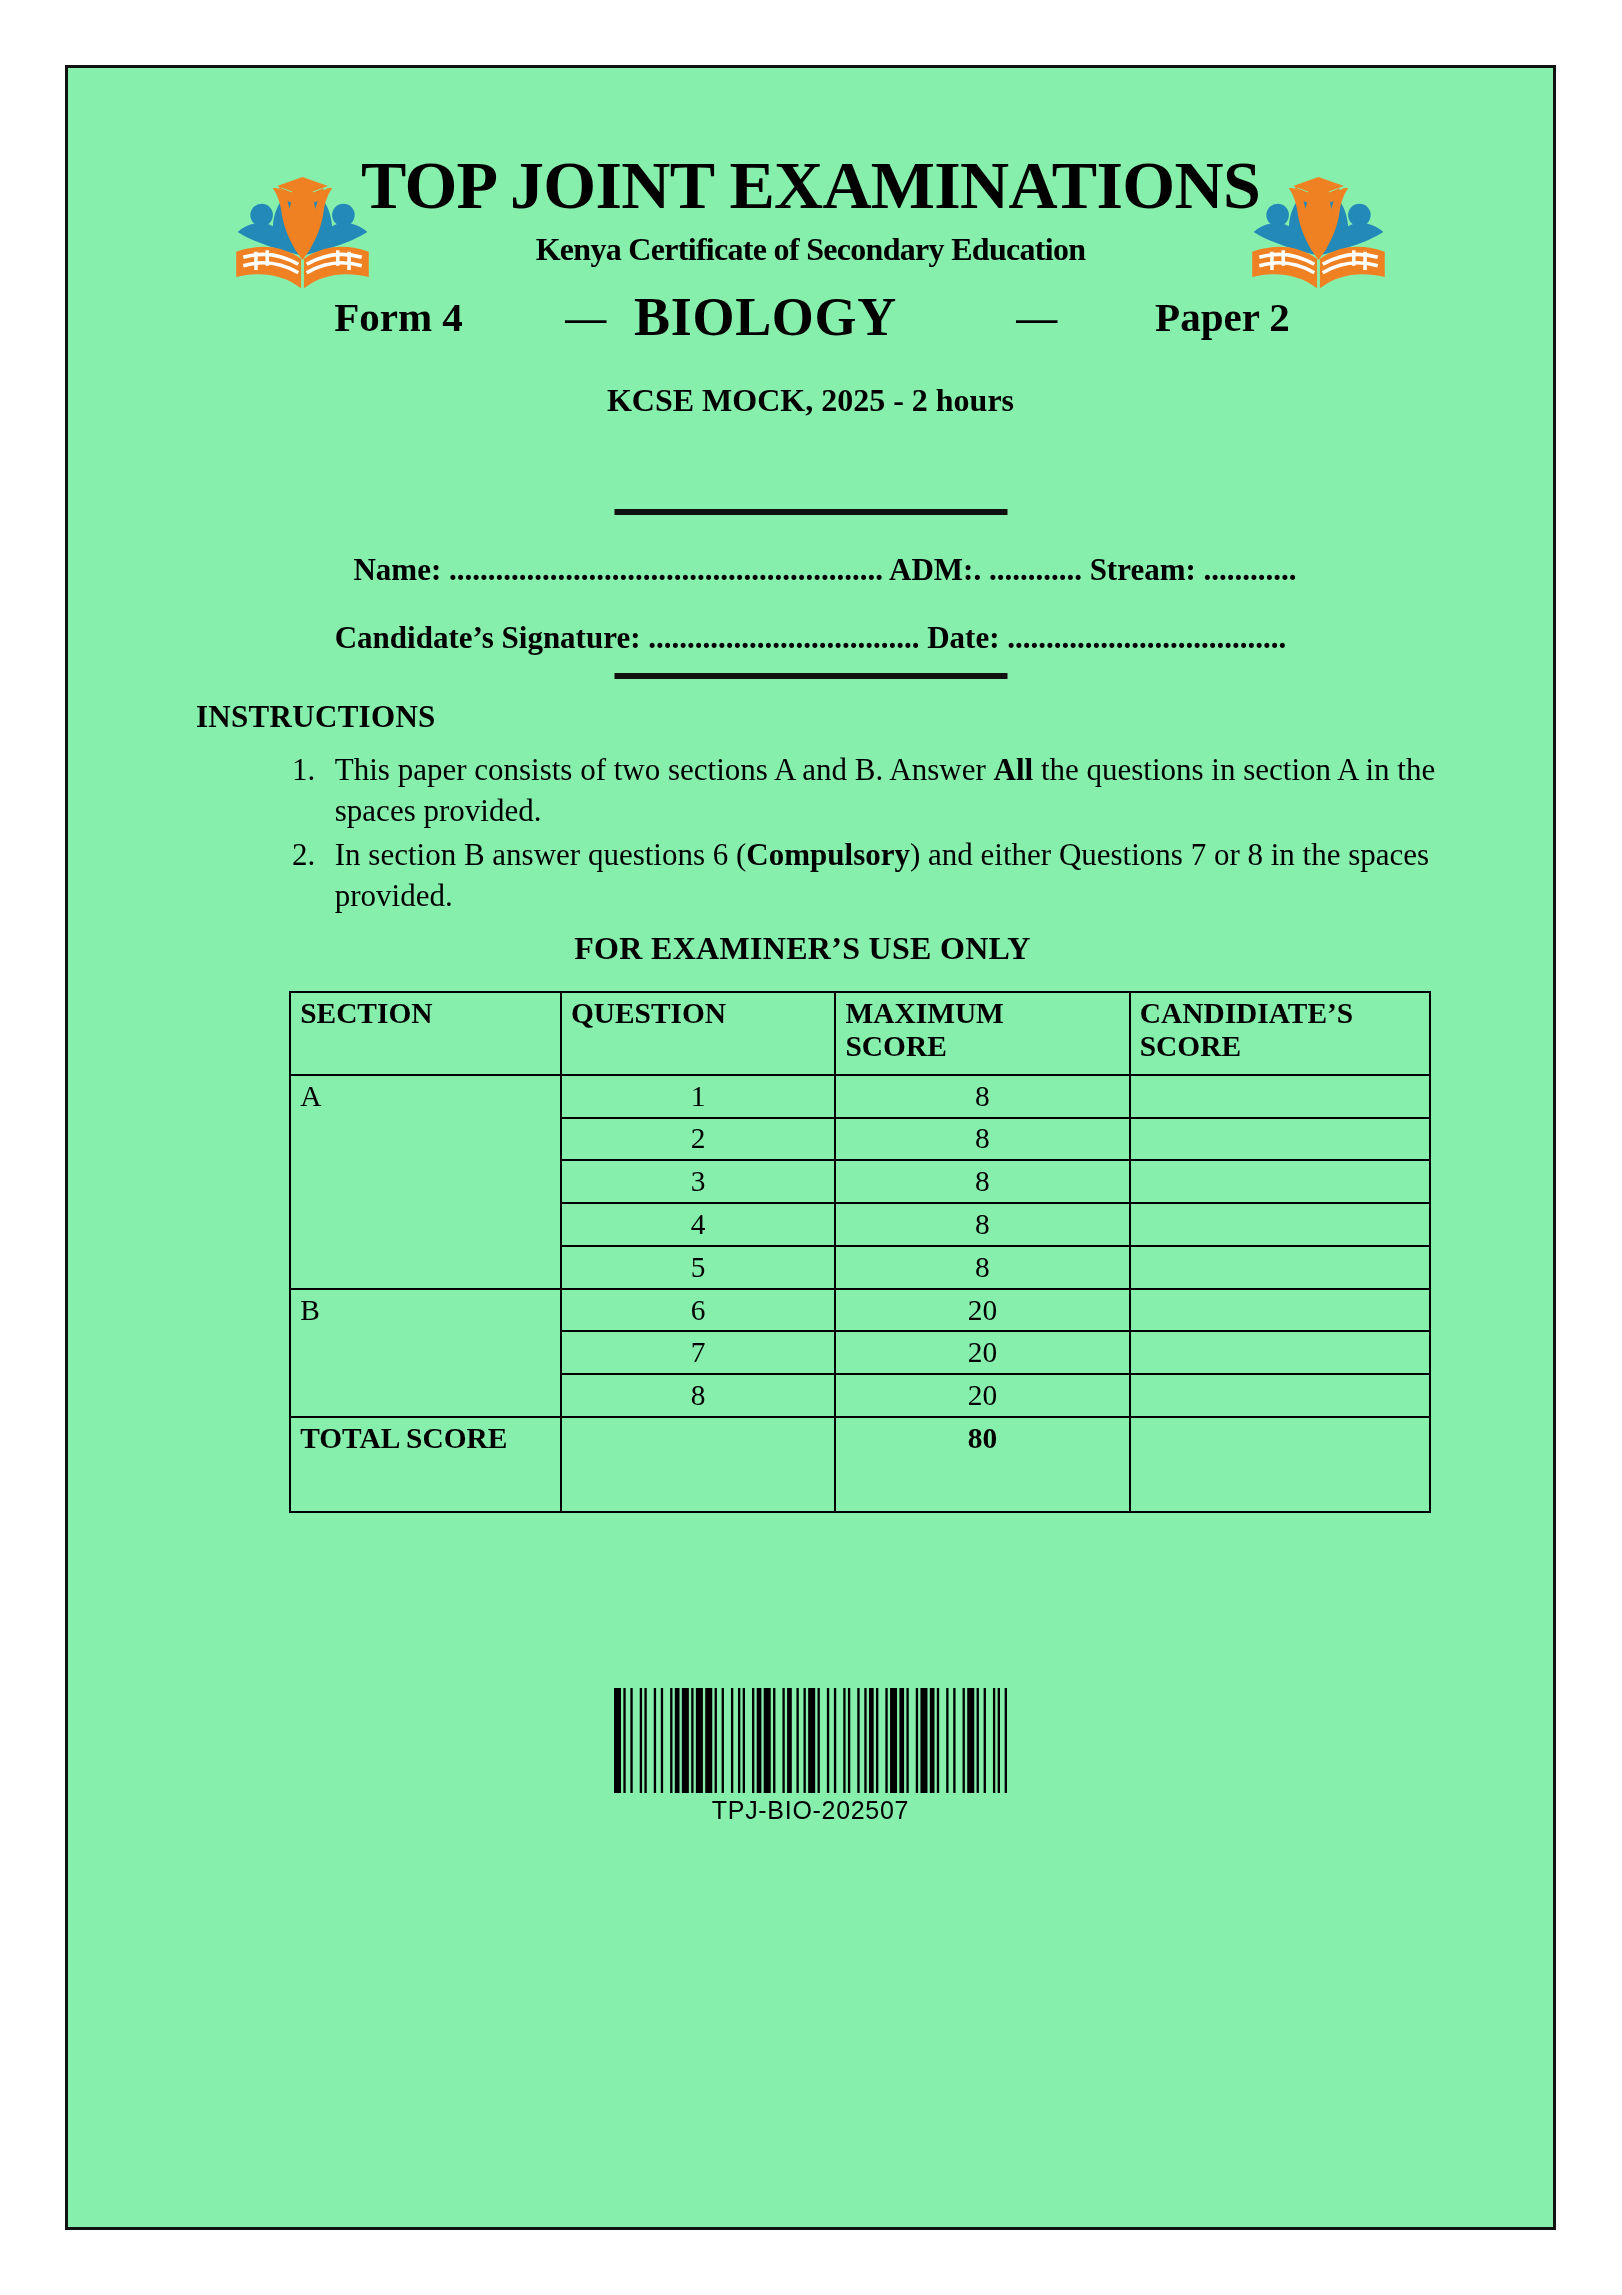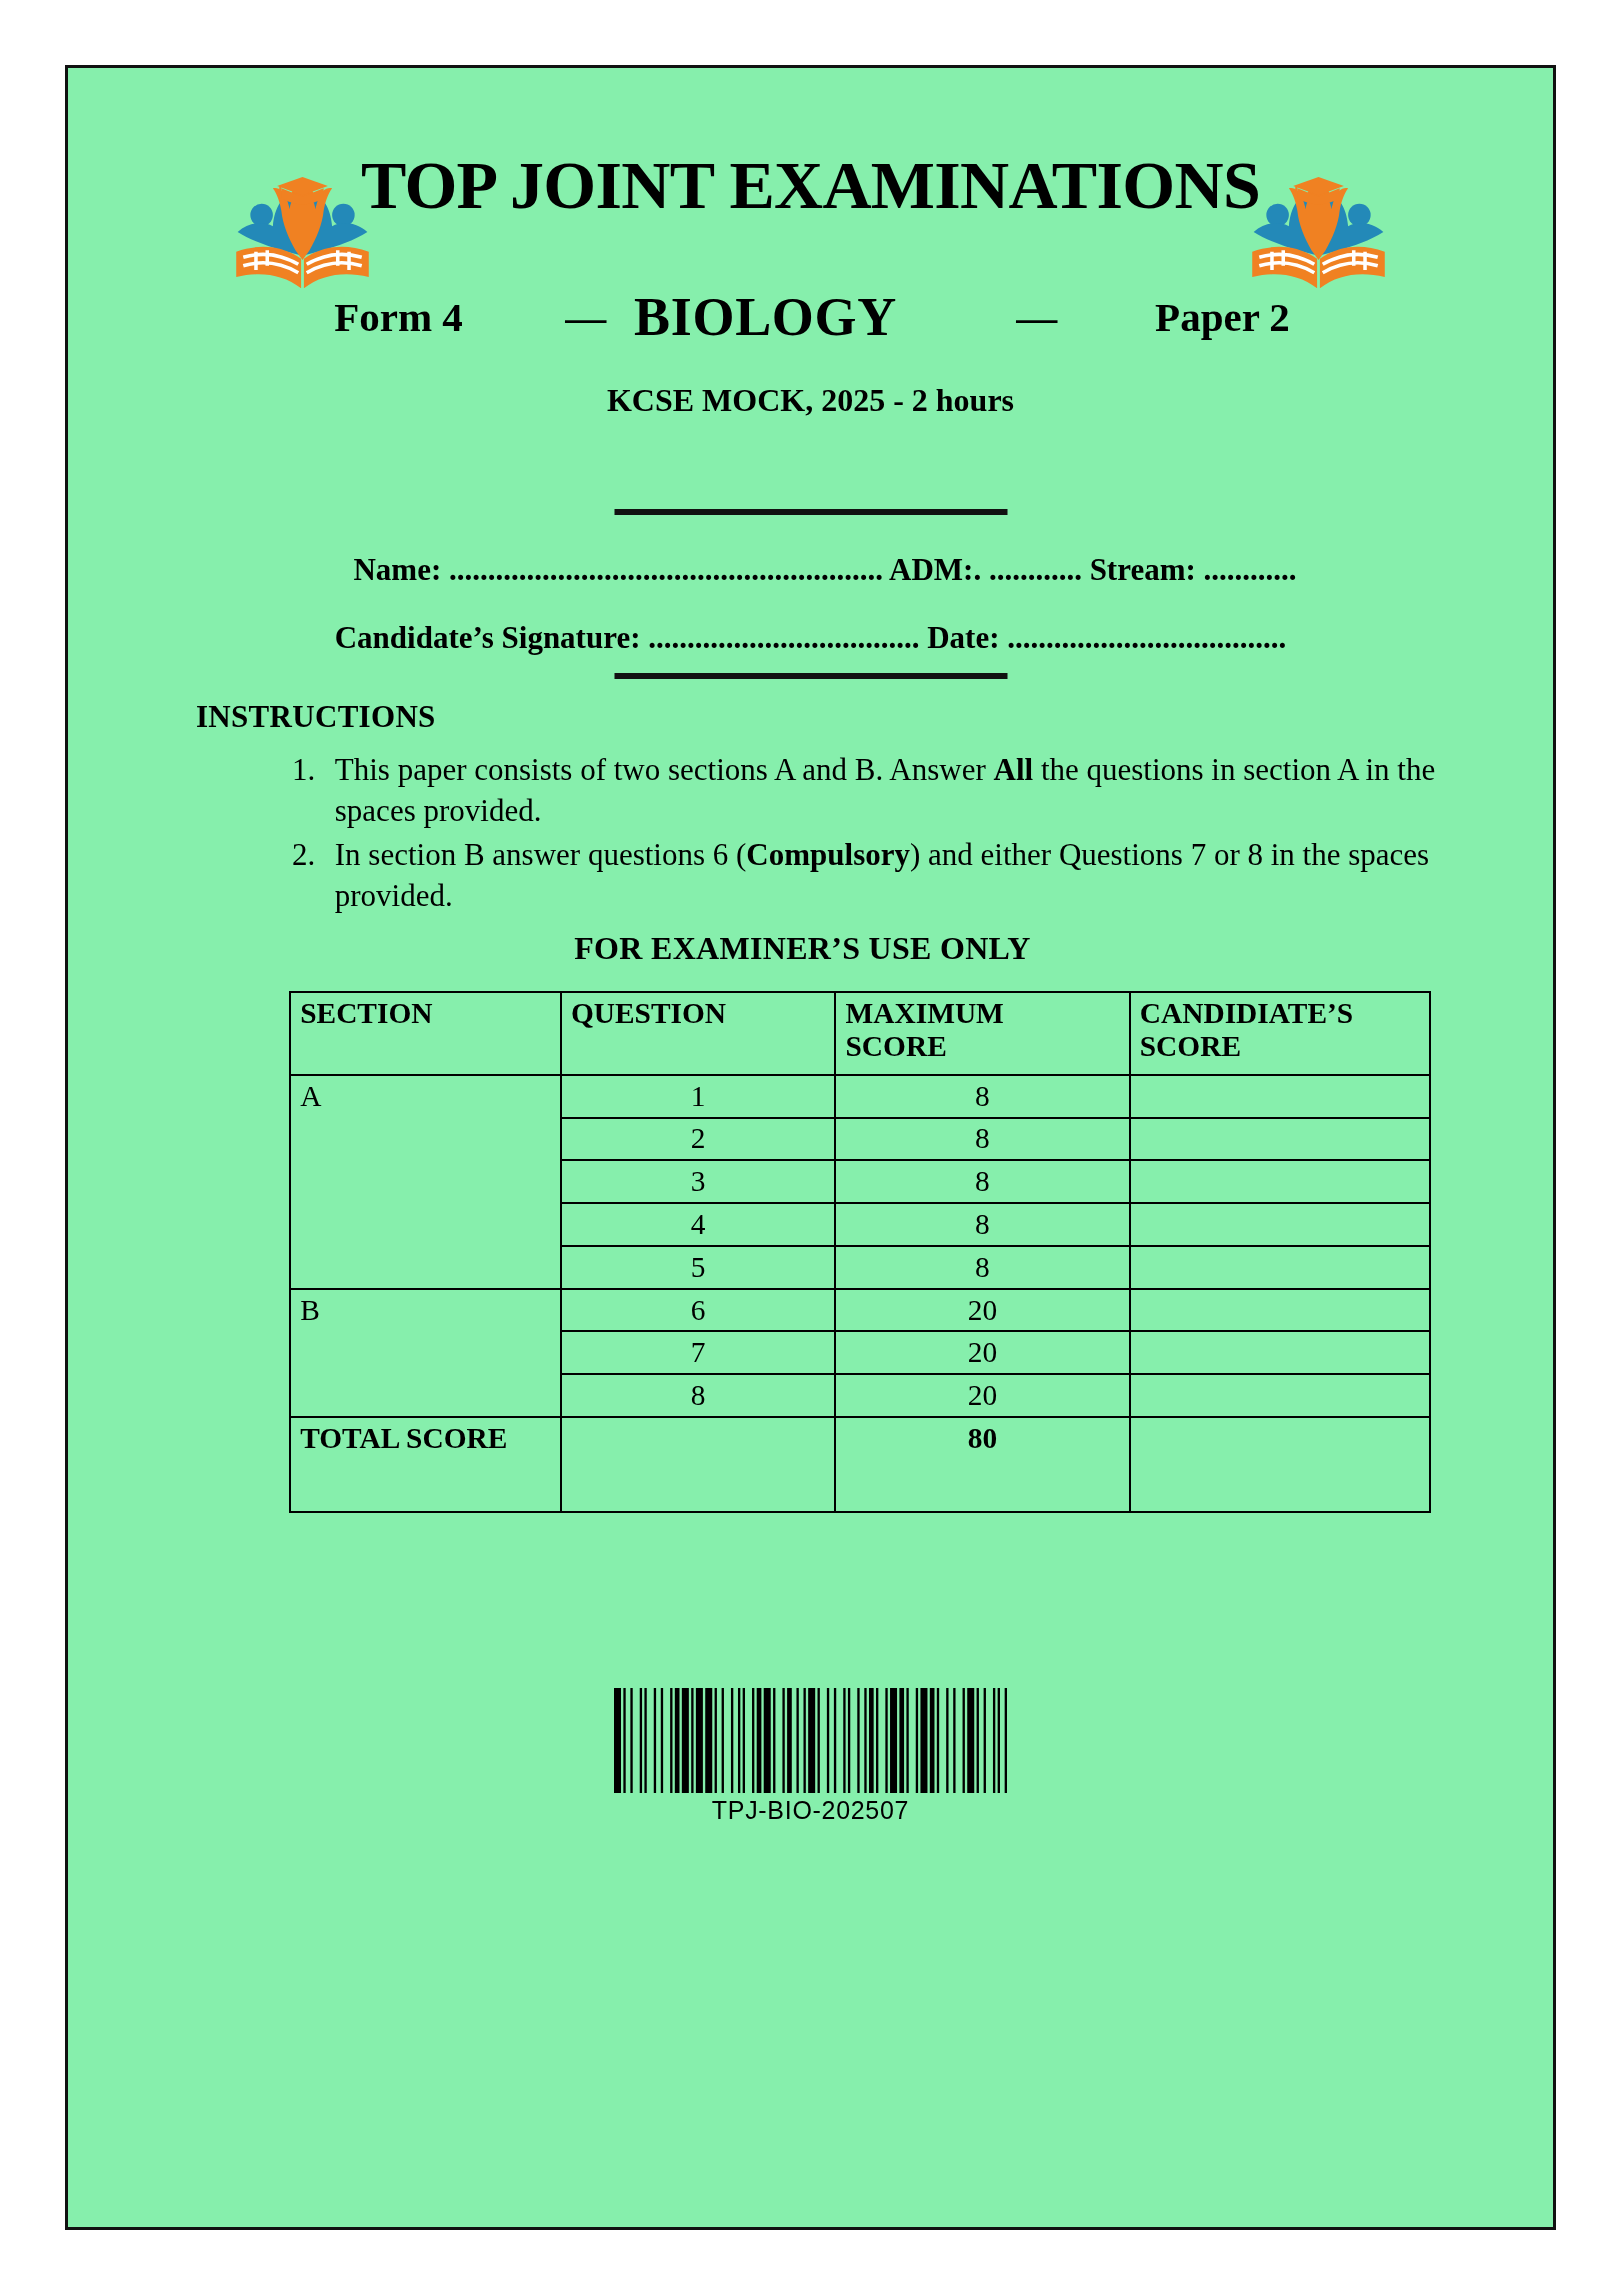--- a/index.html
+++ b/index.html
@@ -232,20 +232,21 @@
   }
 </style>
 </head>
 <body>
 
 <div id="page-frame">
   <div id="page-inner">
 
     <div class="hdr-title" id="exam-title">TOP JOINT EXAMINATIONS</div>
 
+    <div class="hdr-title" id="exam-subtitle">Kenya Certificate of Secondary Education</div>
 
     <div class="logo" id="logo-left">
       <svg viewBox="0 0 200 190" width="100%" height="100%">
 
         <circle cx="42" cy="68" r="16" fill="#2389B8"></circle>
         <circle cx="158" cy="68" r="16" fill="#2389B8"></circle>
         <path d="M100 34 C 72 34, 60 58, 58 84 C 44 76, 24 78, 8 92 C 26 104, 52 112, 70 118 L100 126 Z" fill="#2389B8"></path>
         <path d="M100 34 C 128 34, 140 58, 142 84 C 156 76, 176 78, 192 92 C 174 104, 148 112, 130 118 L100 126 Z" fill="#2389B8"></path>
 
         <path d="M100 40 C 88 40, 82 50, 82 60 L 78 46 C 74 34, 66 28, 58 30 C 64 38, 68 50, 70 62 C 72 82, 80 100, 90 118 L100 132 L110 118 C120 100, 128 82, 130 62 C132 50, 136 38, 142 30 C 134 28, 126 34, 122 46 L 118 60 C 118 50, 112 40, 100 40 Z" fill="#F08122"></path>

